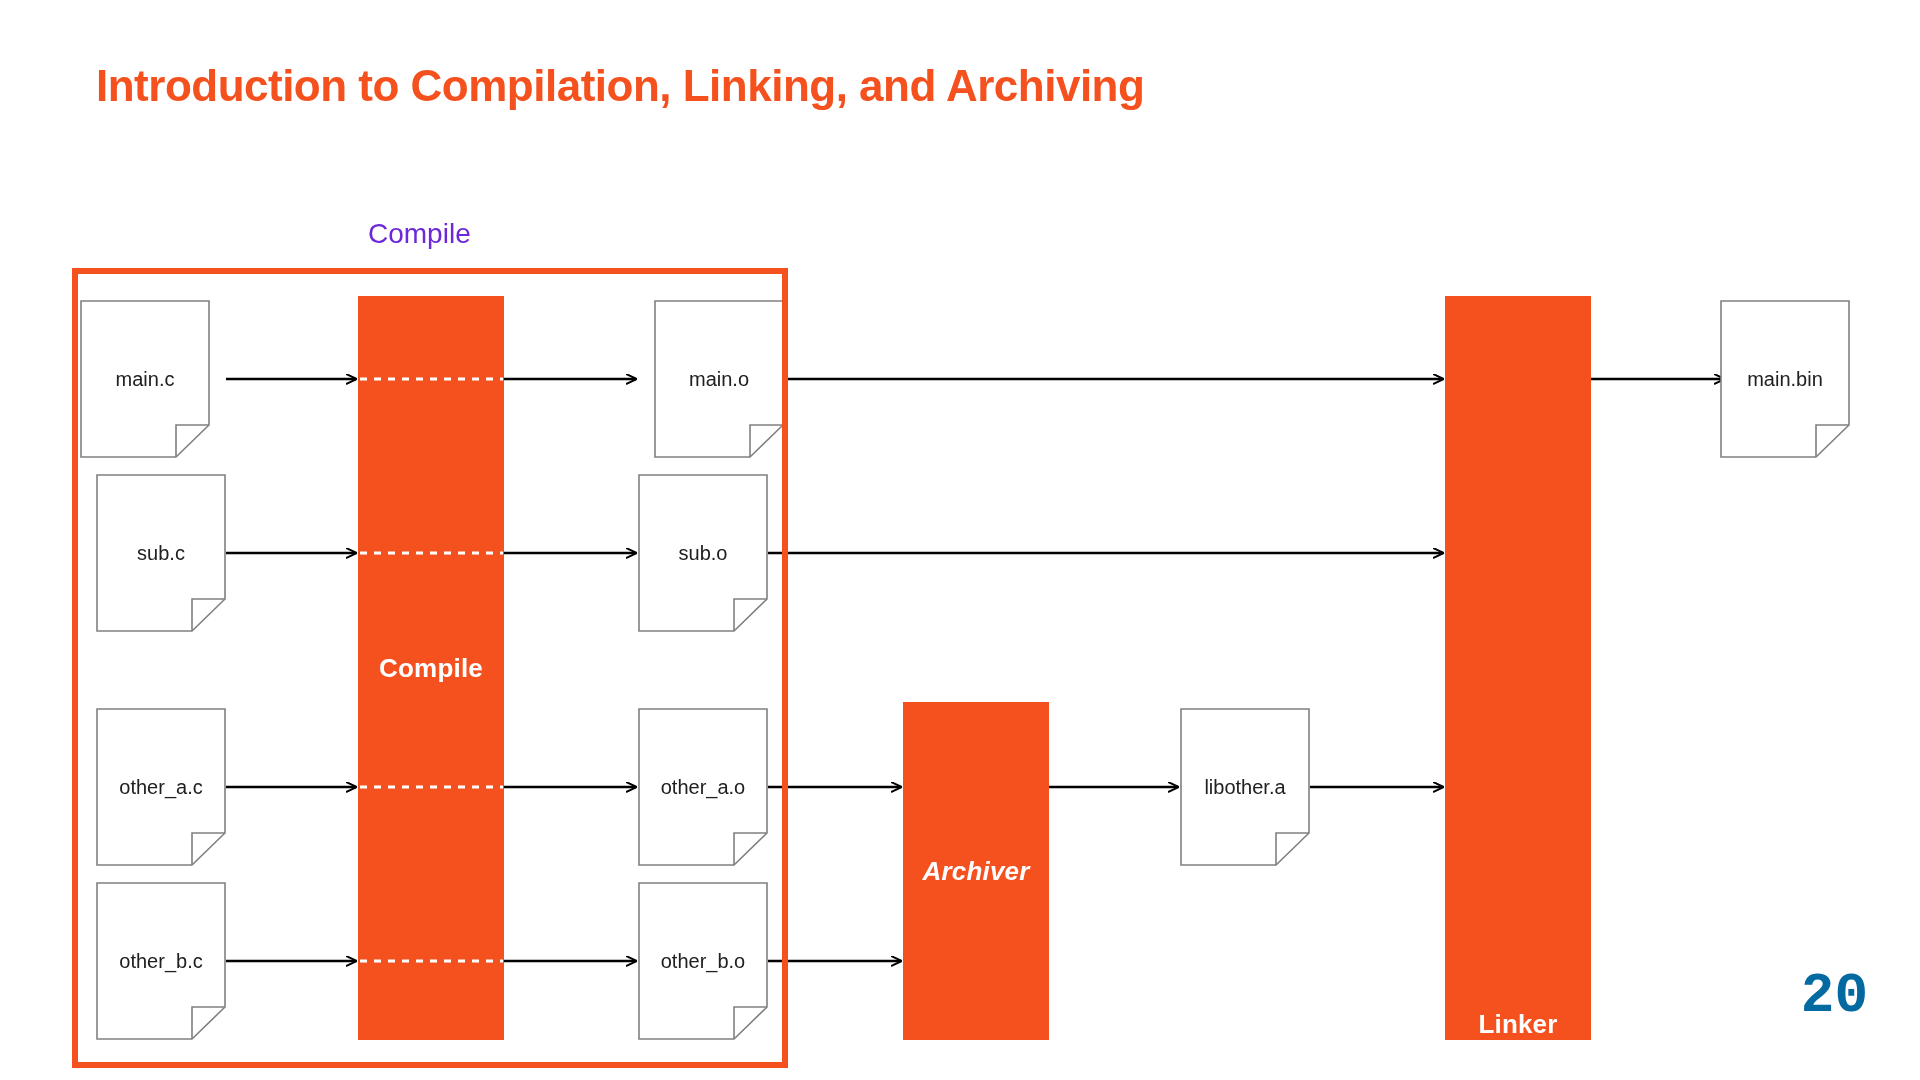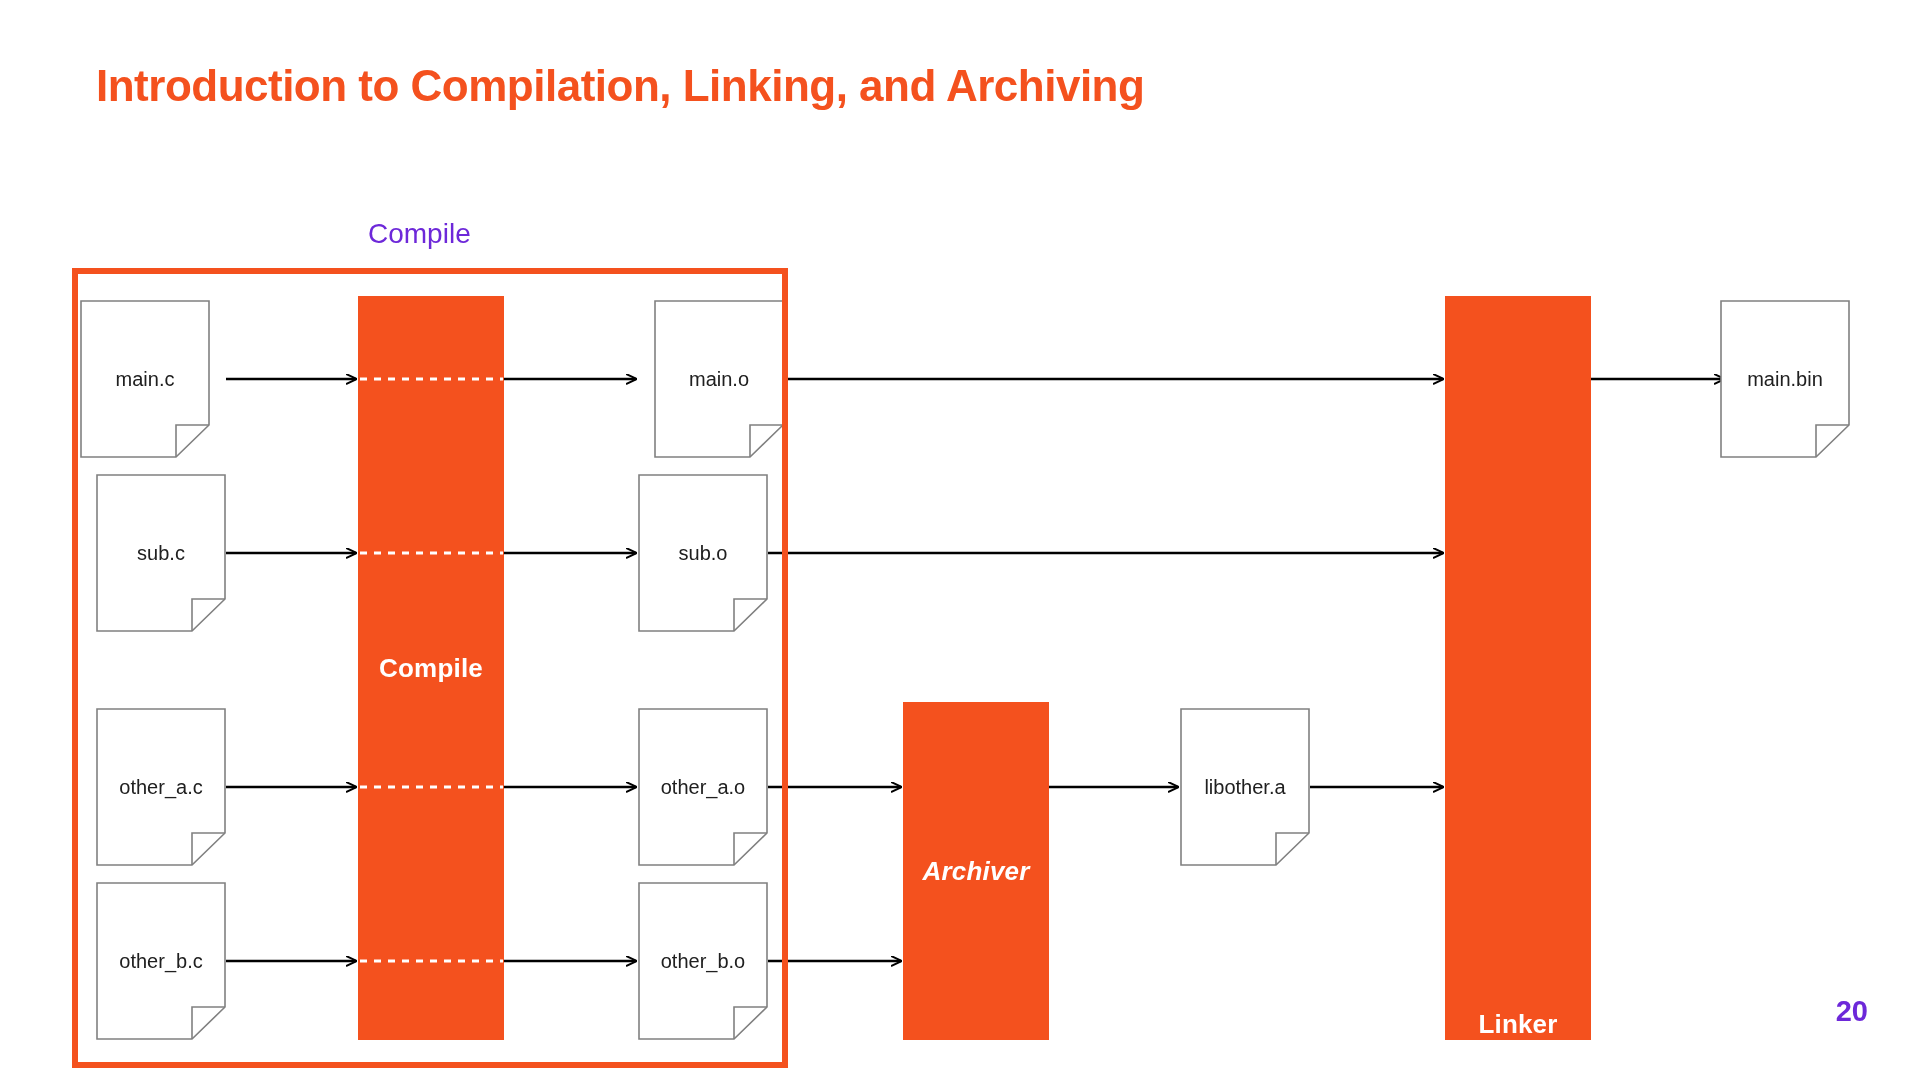--- a/index.html
+++ b/index.html
@@ -27,23 +27,24 @@
     color: #F4511E;
     white-space: nowrap;
     line-height: 1.1;
   }
 
   
   #page-number {
     position: absolute;
     right: 52px;
     bottom: 52px;
-    font-size: 29px;
+    font-size: 56px;
     font-weight: bold;
-    color: #6d28d9;
+    color: #0369a1;
+    font-family: Liberation Mono, monospace;
   }
 
   
   #compile-group-label {
     position: absolute;
     left: 368px;
     top: 218px;
     font-size: 28px;
     color: #6d28d9;
     font-weight: normal;

